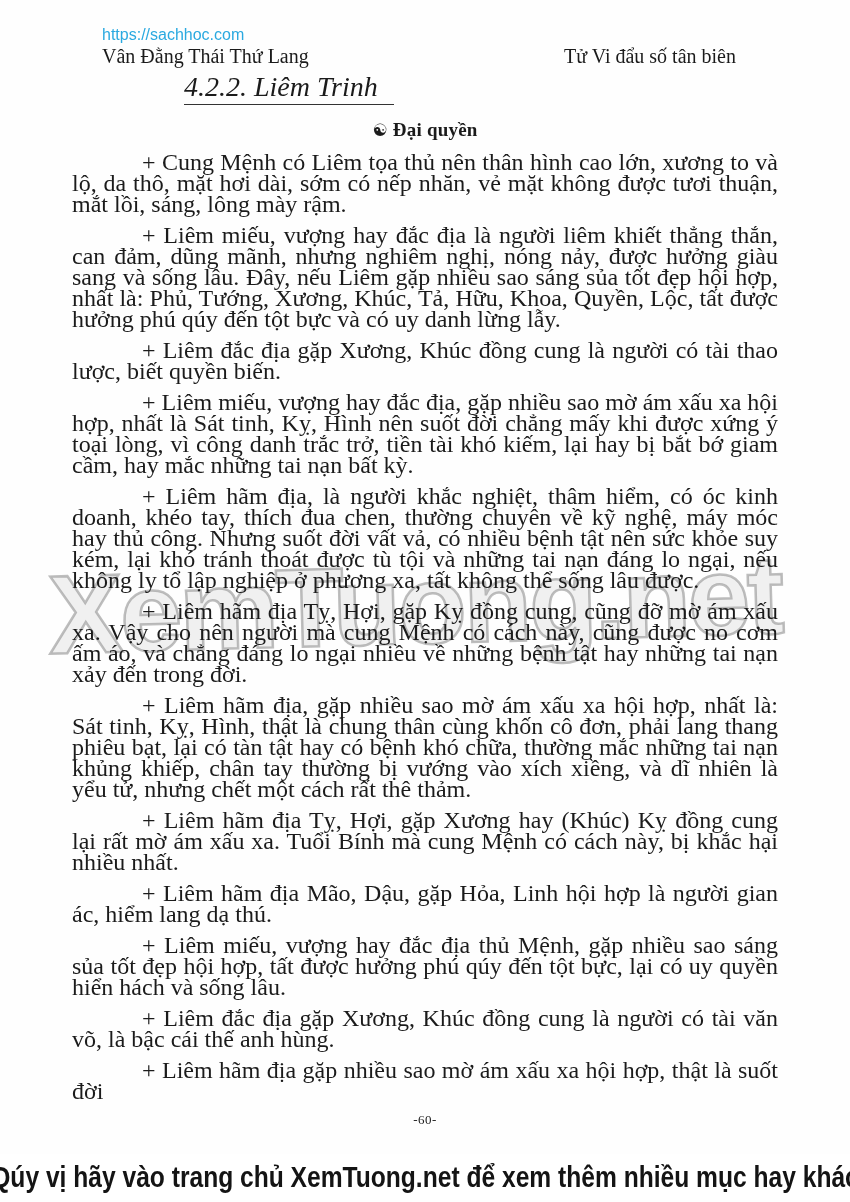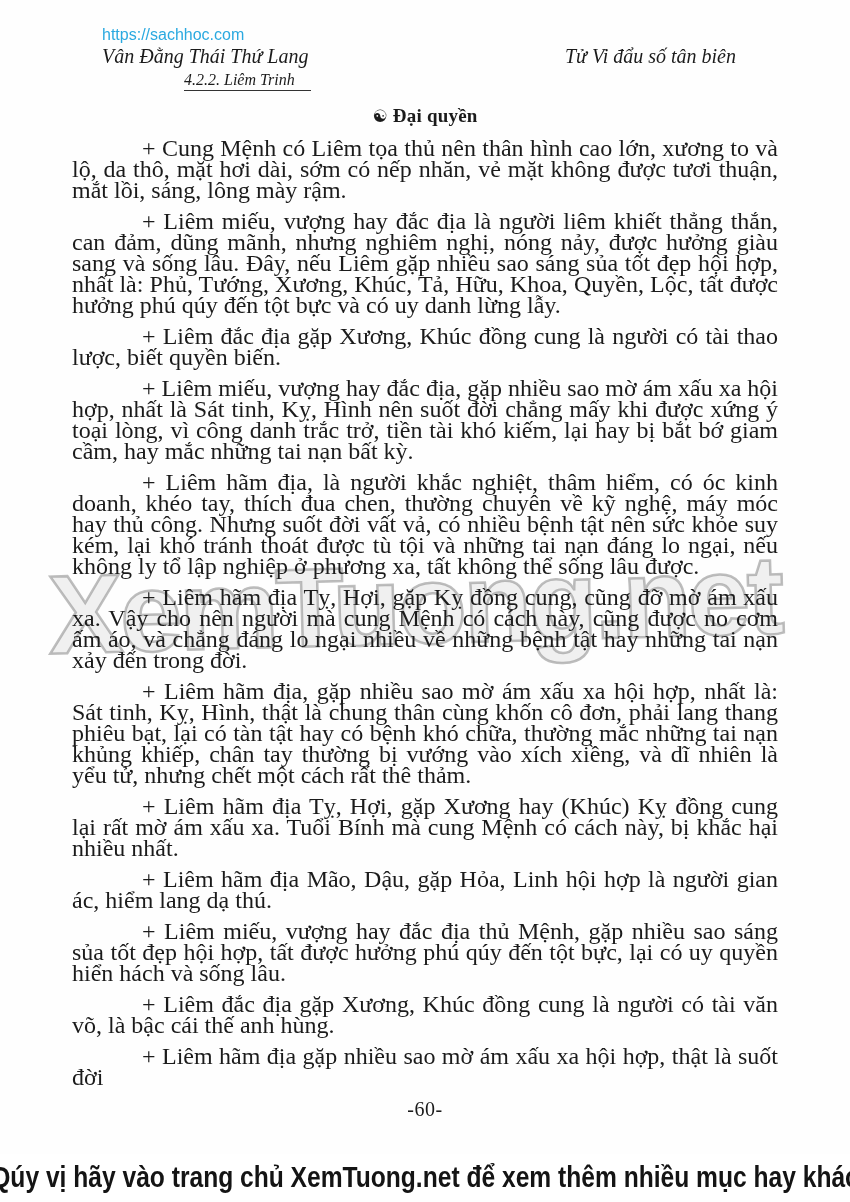--- a/index.html
+++ b/index.html
@@ -20,39 +20,39 @@
     z-index:0; pointer-events:none;
   }
   .content { position:relative; z-index:1; padding:26px 72px 0 72px; }
   .toplink {
     display:inline-block; margin-left:30px; margin-bottom:1px;
     font-family:"Liberation Sans", sans-serif;
     font-size:16px; color:#2aa9e0; text-decoration:none; cursor:pointer;
   }
   .bookheader {
     display:flex; justify-content:space-between; align-items:baseline;
-    font-style:italic; font-size:20px; margin-bottom:3px;
+    font-size:20px; margin-bottom:3px;
   }
   .bh-left { margin-left:30px; }
   .bh-right { margin-right:42px; }
   .secnum {
     display:inline-block; margin-left:112px; margin-bottom:8px;
-    font-style:italic; font-size:16px;
+    font-style:italic; font-size:28px;
     border-bottom:1.5px solid #333; padding-right:16px; padding-bottom:1px;
   }
   .section-heading {
     text-align:center; font-size:19px; font-weight:600;
     margin:6px 0 11px 0; letter-spacing:0.2px;
   }
   .yinyang { font-family:"DejaVu Sans", sans-serif; font-size:17px; font-weight:normal; }
   .para {
     font-size:24px; line-height:21px; text-align:justify;
     text-indent:70px; margin-bottom:10px;
   }
-  .pagenum { text-align:center; font-size:20px; margin-top:8px; letter-spacing:0.5px; }
+  .pagenum { text-align:center; font-size:13px; margin-top:8px; letter-spacing:0.5px; }
   .footer {
     position:absolute; left:0; bottom:2px; width:850px; height:46px; z-index:2;
     display:flex; align-items:center; justify-content:center;
     background:#ffffff;
     font-family:"Liberation Sans", sans-serif;
   }
   .footer span {
     display:inline-block; white-space:nowrap;
     font-size:30px; font-weight:600; color:#141414;
     transform:scaleX(0.82);

